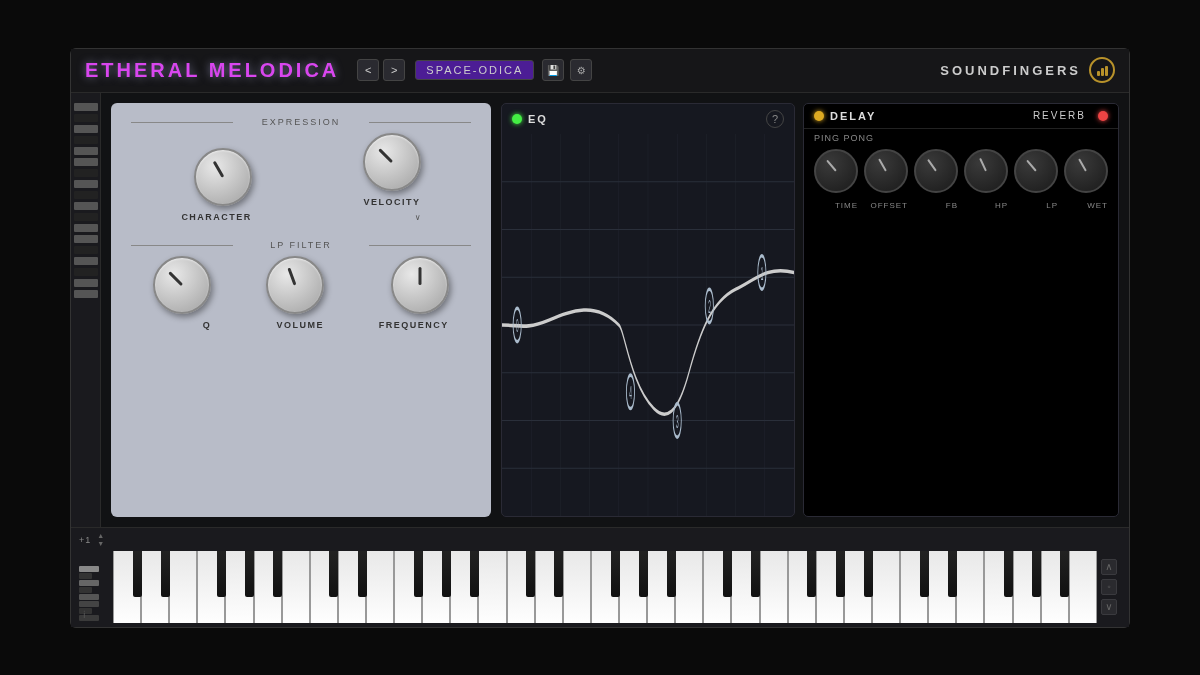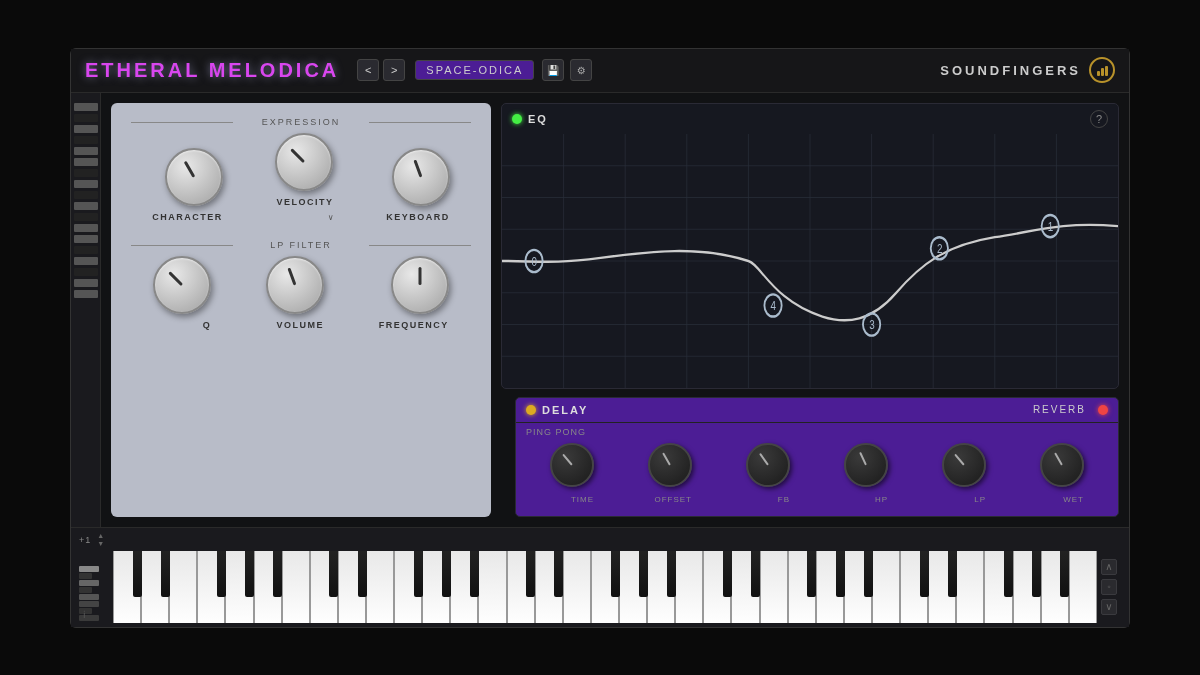--- a/index.html
+++ b/index.html
@@ -206,21 +206,21 @@
     }
     .chevron-down {
       font-size: 8px;
       color: #555;
       text-align: center;
     }
     
     .right-panel {
       flex: 1;
       display: flex;
-      flex-direction: column;
+      flex-direction: row;
       padding: 10px 10px 10px 0;
       gap: 8px;
     }
     
     .eq-panel {
       background: #161820;
       border: 1px solid #2a2a35;
       border-radius: 5px;
       flex: 1;
       display: flex;
@@ -264,25 +264,24 @@
       flex: 1;
       position: relative;
       overflow: hidden;
     }
     .eq-graph svg {
       width: 100%;
       height: 100%;
     }
     
     .delay-panel {
-      background: #4c1d95;
+      background: #000000;
       border: 1px solid #2a2a35;
       border-radius: 5px;
       padding-bottom: 8px;
-      margin-left: 14px;
     }
     .delay-header {
       display: flex;
       align-items: center;
       padding: 6px 10px;
       border-bottom: 1px solid #222;
     }
     .reverb-label {
       margin-left: auto;
       color: #ccc;
@@ -512,26 +511,20 @@
               <div class="knob-indicator" style="transform: translateX(-50%) rotate(-30deg);"></div>
             </div>
             <div class="knob-label">CHARACTER</div>
           </div>
           <div class="knob-group">
             <div class="knob">
               <div class="knob-indicator" style="transform: translateX(-50%) rotate(-45deg);"></div>
             </div>
             <div class="knob-label">VELOCITY</div>
             <div class="chevron-down">∨</div>
-          </div>
-          <div class="knob-group">
-            <div class="knob">
-              <div class="knob-indicator" style="transform: translateX(-50%) rotate(-20deg);"></div>
-            </div>
-            <div class="knob-label">KEYBOARD</div>
           </div>
         </div>
       </div>
 
       <div style="display:flex;flex-direction:column;gap:6px;margin-top:8px;">
         <div class="section-label">LP FILTER</div>
         <div class="knobs-row">
           <div class="knob-group">
             <div class="knob">
               <div class="knob-indicator" style="transform: translateX(-50%) rotate(-45deg);"></div>

